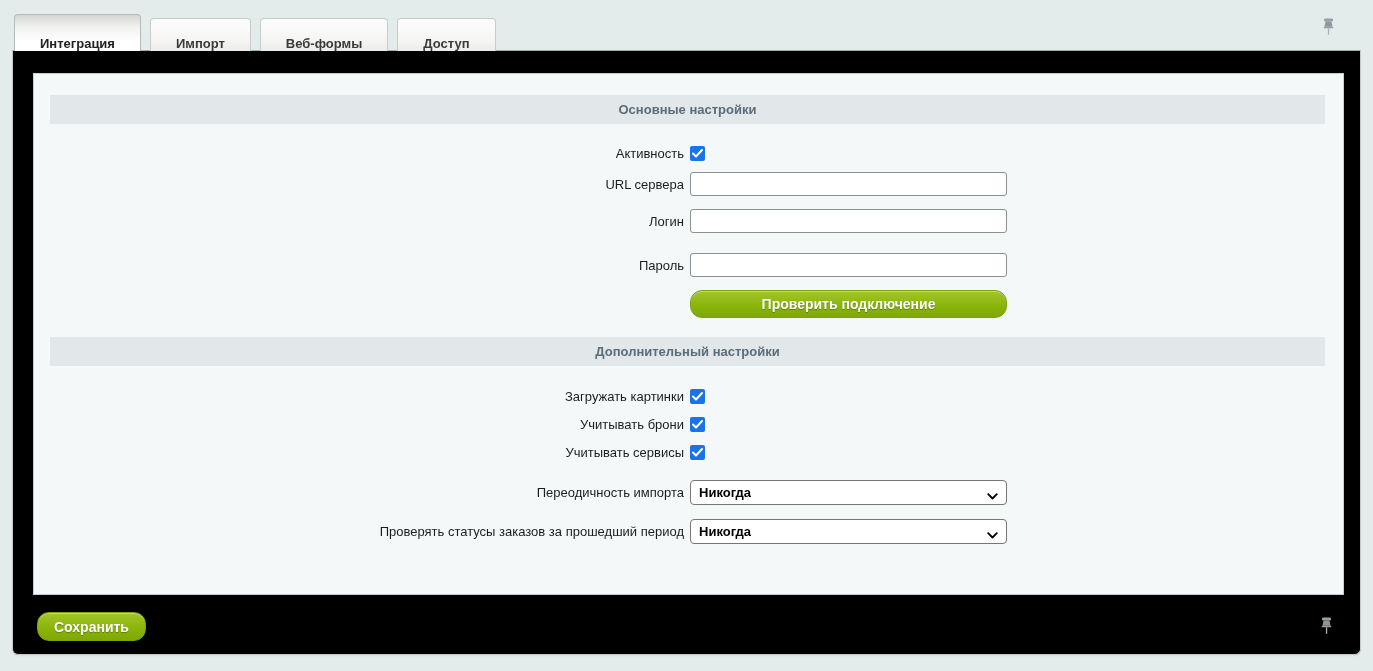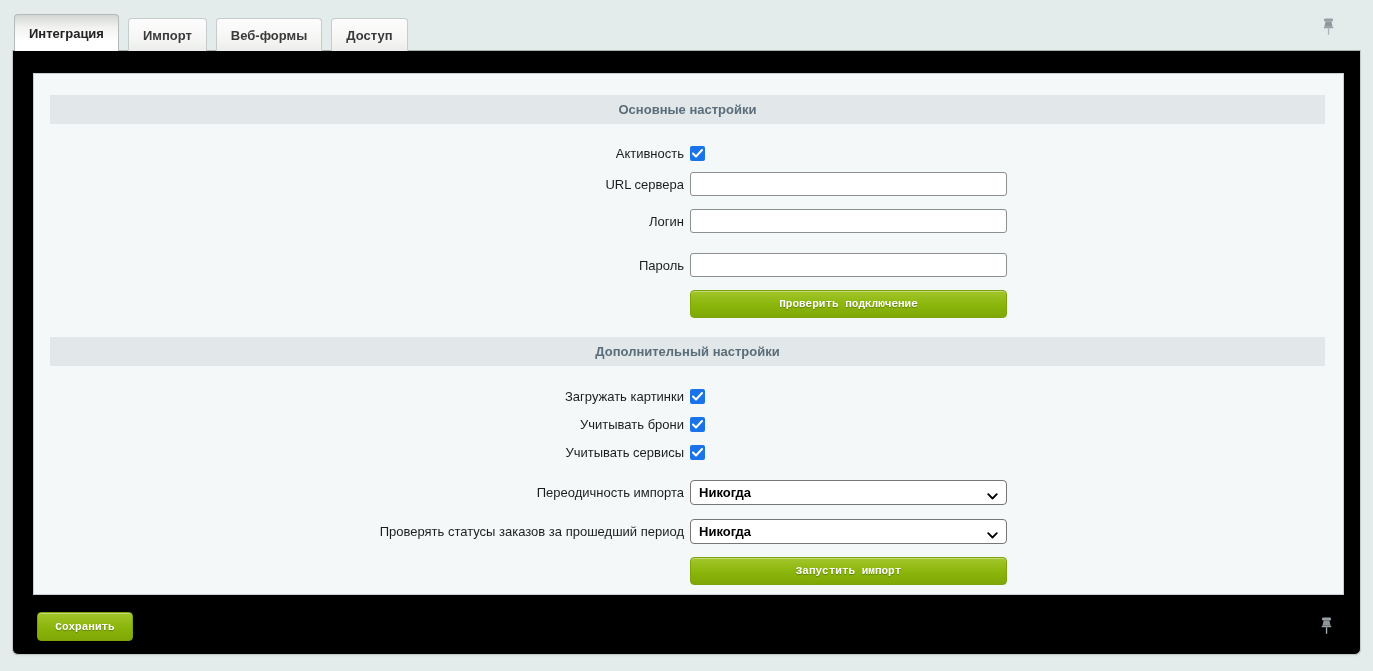--- a/index.html
+++ b/index.html
@@ -16,23 +16,23 @@
   .tabstrip {
     height: 50px;
     padding-left: 14px;
     display: flex;
     align-items: flex-end;
     position: relative;
     z-index: 2;
   }
   .tab {
     display: inline-flex;
-    align-items: center;
+    align-items: flex-end;
     justify-content: center;
-    padding: 0 14px;
+    padding: 0 25px;
     height: 33px;
     margin-right: 9px;
     margin-bottom: -1px;
     background: linear-gradient(180deg, #fdfdfd 0%, #f4f5f3 70%, #ebedeb 100%);
     border: 1px solid #c6cccc;
     border-bottom: none;
     border-radius: 4px 4px 0 0;
     font-weight: bold;
     color: #3a3a3a;
     cursor: pointer;
@@ -143,27 +143,27 @@
   .select .chev {
     position: absolute;
     right: 8px;
     top: 7px;
   }
 
   .green-btn {
     width: 317px;
     height: 28px;
     border: 1px solid #7da30c;
-    border-radius: 4px;
+    border-radius: 12px;
     background: linear-gradient(180deg, #a3c62c 0%, #8ab50a 55%, #7fa806 100%);
     box-shadow: inset 0 1px 0 rgba(255,255,255,0.35);
     color: #fff;
     font-weight: bold;
-    font-size: 11px;
-    font-family: Liberation Mono, monospace;
+    font-size: 14px;
+    font-family: Liberation Sans, sans-serif;
     text-shadow: 0 1px 1px rgba(0,0,0,0.3);
     cursor: pointer;
     display: inline-flex;
     align-items: center;
     justify-content: center;
   }
 
   .save-btn {
     margin: 17px 0 0 24px;
     width: auto;
@@ -312,26 +312,20 @@
           <span>Никогда</span>
           <span class="chev">
             <svg width="11" height="7" viewBox="0 0 11 7">
               <path d="M1.2 1.2 L5.5 5.5 L9.8 1.2" stroke="#000" stroke-width="1.8" fill="none" stroke-linecap="round" stroke-linejoin="round"></path>
             </svg>
           </span>
         </div>
       </div>
     </div>
 
-    <div class="row mt13">
-      <div class="lbl"></div>
-      <div class="ctl">
-        <button class="green-btn">Запустить импорт</button>
-      </div>
-    </div>
 
   </div>
 
   <button class="green-btn save-btn">Сохранить</button>
 
   
   <span class="pin pin-bottom">
     <svg width="15" height="18" viewBox="0 0 15 18">
       <rect x="3" y="0.5" width="9" height="3" rx="1.2" fill="#97a1a4"></rect>
       <path d="M4.6 3.5 h5.8 l1.2 5.2 h-8.2 z" fill="#8d979b"></path>

